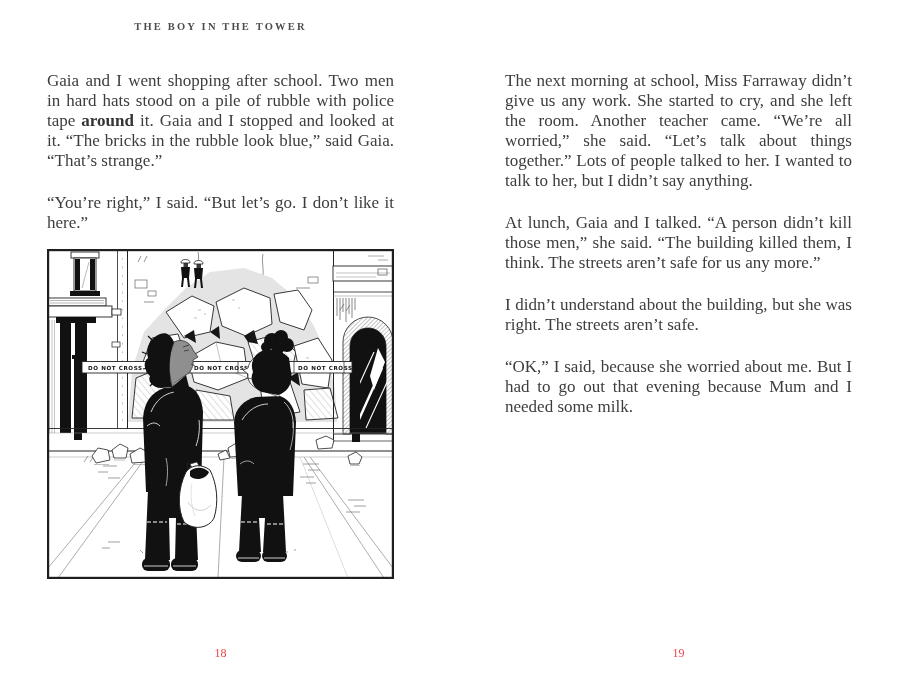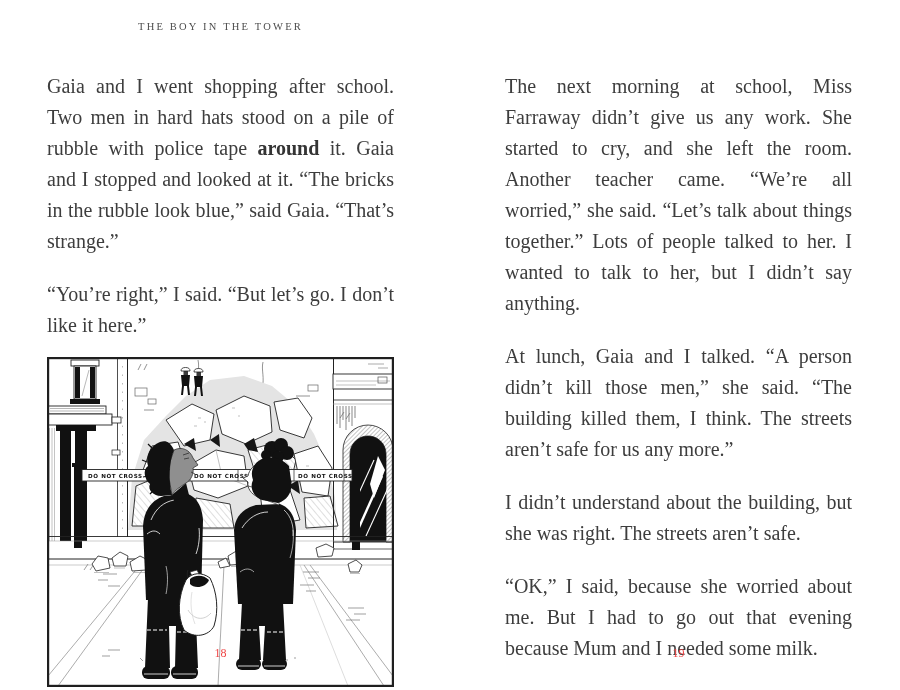--- a/index.html
+++ b/index.html
@@ -2,23 +2,23 @@
 <html><head>
 <meta charset="utf-8">
 <style>
   html,body{margin:0;padding:0;background:#ffffff;}
   #stage{position:relative;width:900px;height:690px;background:#ffffff;overflow:hidden;
          font-family:"Liberation Serif", serif;color:#3d3d3d;}
   .page{position:absolute;top:0;height:690px;width:347px;}
   .page.left{left:47px;}
   .page.right{left:505px;}
   .running-header{position:absolute;top:21px;left:0;width:100%;text-align:center;
-    font-size:10.5px;letter-spacing:2.2px;color:#4d4d4d;font-weight:400;}
+    font-size:10.5px;letter-spacing:2.2px;color:#4d4d4d;font-weight:700;}
   .body-text{position:absolute;top:71px;left:0;width:100%;}
-  .body-text p{margin:0 0 22px 0;font-size:20px;line-height:31px;text-align:justify;
+  .body-text p{margin:0 0 22px 0;font-size:17px;line-height:20px;text-align:justify;
     text-justify:inter-word;hyphens:none;}
   .body-text p b{font-weight:700;color:#343434;}
   .illustration-frame{margin-top:-6px;width:345px;height:328px;border:1.2px solid #1f1f1f;
     background:#fff;overflow:hidden;}
   .pagenum{position:absolute;top:646px;left:0;width:100%;text-align:center;
     font-size:12px;color:#ef4444;}
   svg{display:block;}
 </style>
 </head>
 <body>

